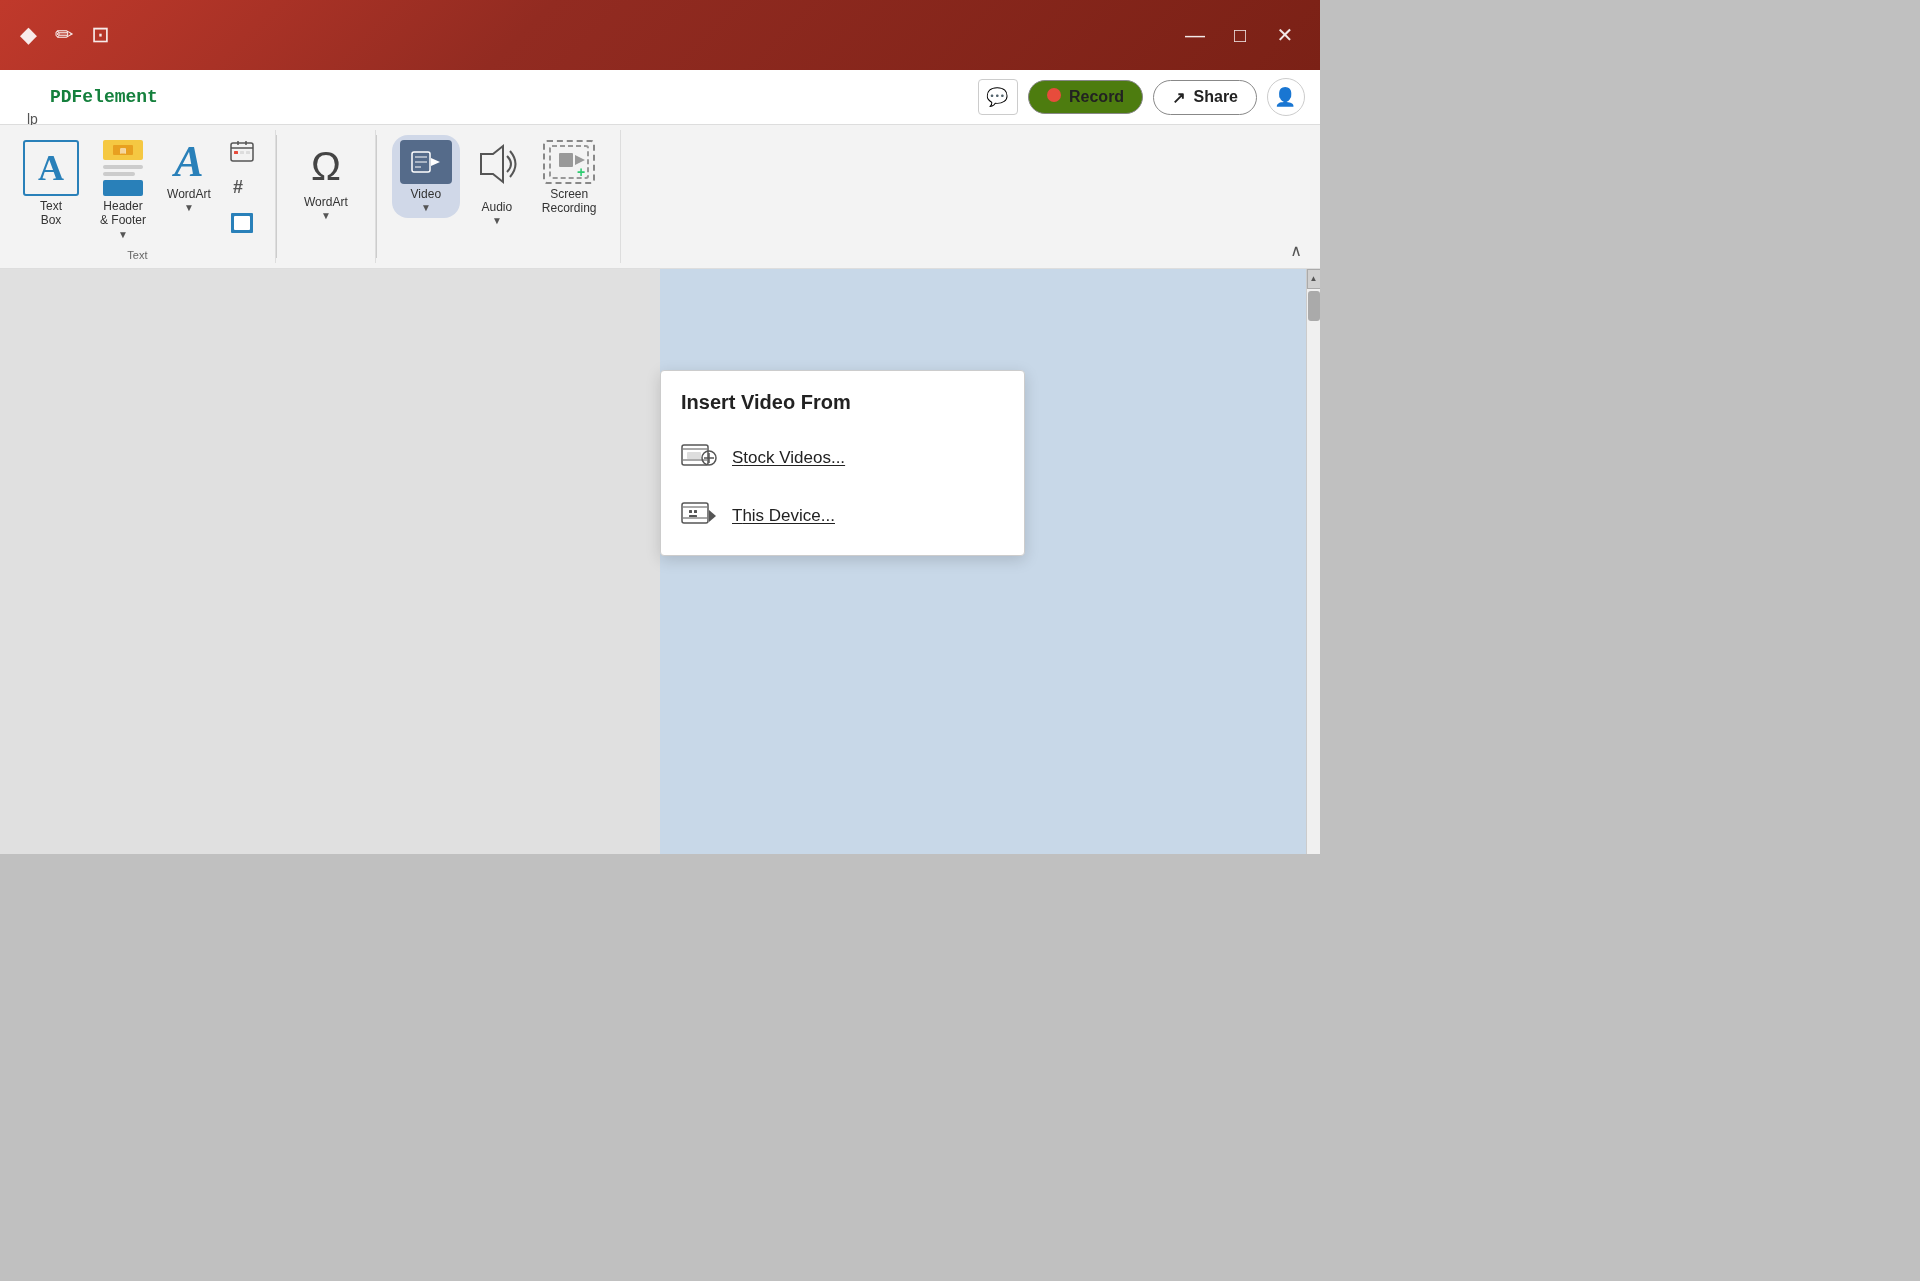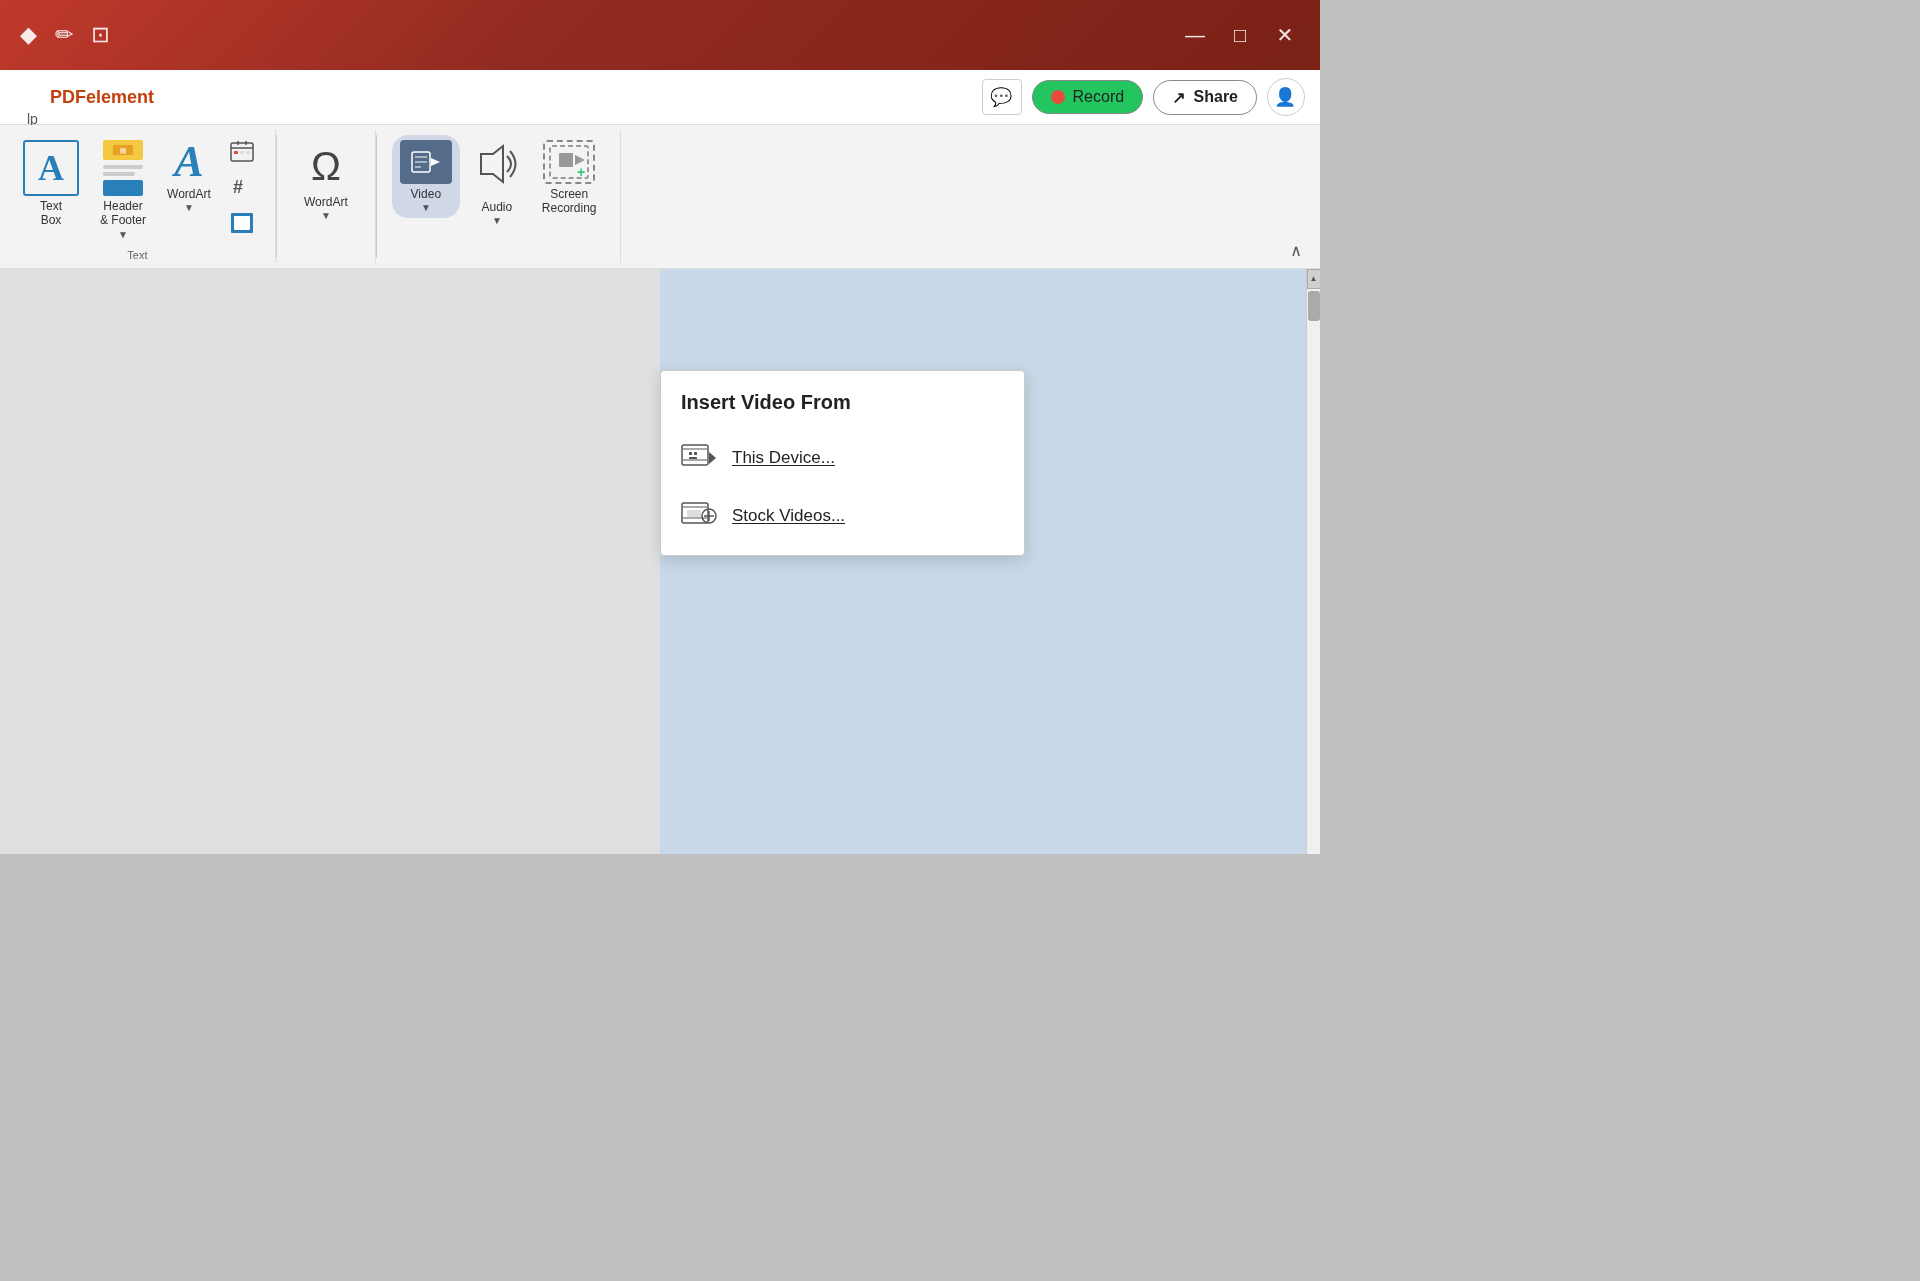--- a/index.html
+++ b/index.html
@@ -69,22 +69,23 @@
     .app-menu-item {
       font-size: 14px;
       color: #555;
       padding: 5px 12px;
       cursor: pointer;
       margin-top: 43px;
     }
     .app-name {
       font-size: 18px;
       font-weight: 600;
-      color: #c2410c;
+      color: #15803d;
       margin-right: 23px;
+      font-family: Liberation Mono, monospace;
     }
     .ribbon-header-right {
       display: flex;
       align-items: center;
       gap: 10px;
       margin-left: auto;
     }
     .btn-comment {
       width: 40px;
       height: 36px;
@@ -93,29 +94,29 @@
       border-radius: 4px;
       cursor: pointer;
       display: flex;
       align-items: center;
       justify-content: center;
       font-size: 18px;
       color: #555;
     }
     .btn-record {
       display: flex;
-      align-items: center;
+      align-items: flex-start;
       gap: 8px;
       padding: 7px 18px;
-      background: #22c55e;
+      background: #4d7c0f;
       border: 1.5px solid #888;
       border-radius: 20px;
       cursor: pointer;
       font-size: 16px;
-      font-weight: 400;
+      font-weight: 700;
       color: #222;
     }
     .btn-record .rec-dot {
       width: 14px;
       height: 14px;
       background: #e74c3c;
       border-radius: 50%;
     }
     .btn-share {
       display: flex;
@@ -631,37 +632,37 @@
 
 <div class="dropdown-menu">
   <div class="dropdown-title">Insert Video From</div>
 
   <div class="dropdown-item">
     <div class="di-icon">
       <svg width="36" height="28" viewBox="0 0 36 28">
         <rect x="1" y="1" width="26" height="20" rx="2" fill="none" stroke="#555" stroke-width="1.5"></rect>
         <line x1="2" y1="5" x2="26" y2="5" stroke="#555" stroke-width="1"></line>
         <line x1="2" y1="16" x2="26" y2="16" stroke="#555" stroke-width="1"></line>
+        <circle cx="28" cy="14" r="7" fill="none" stroke="#555" stroke-width="1.5"></circle>
+        <line x1="28" y1="9" x2="28" y2="19" stroke="#555" stroke-width="1.5"></line>
+        <line x1="23" y1="14" x2="33" y2="14" stroke="#555" stroke-width="1.5"></line>
+        <rect x="6" y="8" width="14" height="7" rx="1" fill="#ddd"></rect>
+      </svg>
+    </div>
+    <span class="di-label"><u>S</u>tock Videos...</span>
+  </div>
+
+  <div class="dropdown-item">
+    <div class="di-icon">
+      <svg width="36" height="28" viewBox="0 0 36 28">
+        <rect x="1" y="1" width="26" height="20" rx="2" fill="none" stroke="#555" stroke-width="1.5"></rect>
+        <line x1="2" y1="5" x2="26" y2="5" stroke="#555" stroke-width="1"></line>
+        <line x1="2" y1="16" x2="26" y2="16" stroke="#555" stroke-width="1"></line>
         <polygon points="28,8 35,14 28,20" fill="#555"></polygon>
         <rect x="8" y="8" width="3" height="3" rx="0.5" fill="#555"></rect>
         <rect x="13" y="8" width="3" height="3" rx="0.5" fill="#555"></rect>
         <rect x="8" y="13" width="8" height="2" rx="0.5" fill="#555"></rect>
       </svg>
     </div>
     <span class="di-label"><u>T</u>his Device...</span>
   </div>
 
-  <div class="dropdown-item">
-    <div class="di-icon">
-      <svg width="36" height="28" viewBox="0 0 36 28">
-        <rect x="1" y="1" width="26" height="20" rx="2" fill="none" stroke="#555" stroke-width="1.5"></rect>
-        <line x1="2" y1="5" x2="26" y2="5" stroke="#555" stroke-width="1"></line>
-        <line x1="2" y1="16" x2="26" y2="16" stroke="#555" stroke-width="1"></line>
-        <circle cx="28" cy="14" r="7" fill="none" stroke="#555" stroke-width="1.5"></circle>
-        <line x1="28" y1="9" x2="28" y2="19" stroke="#555" stroke-width="1.5"></line>
-        <line x1="23" y1="14" x2="33" y2="14" stroke="#555" stroke-width="1.5"></line>
-        <rect x="6" y="8" width="14" height="7" rx="1" fill="#ddd"></rect>
-      </svg>
-    </div>
-    <span class="di-label"><u>S</u>tock Videos...</span>
-  </div>
-
 </div>
 
 </body></html>

